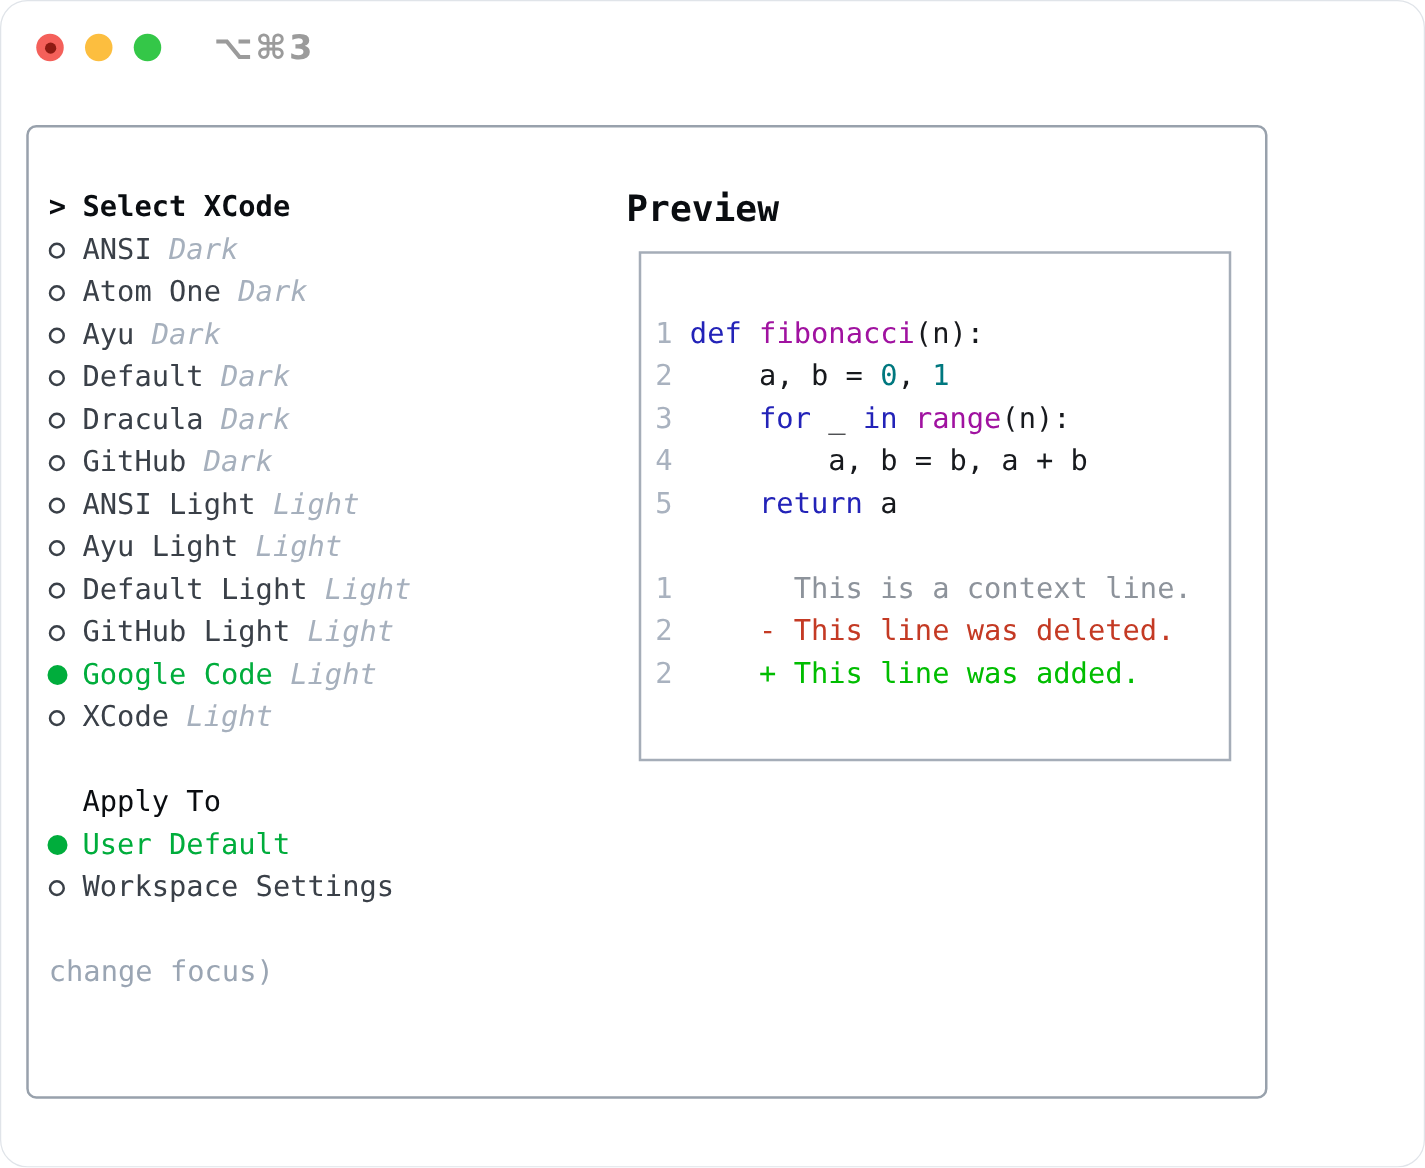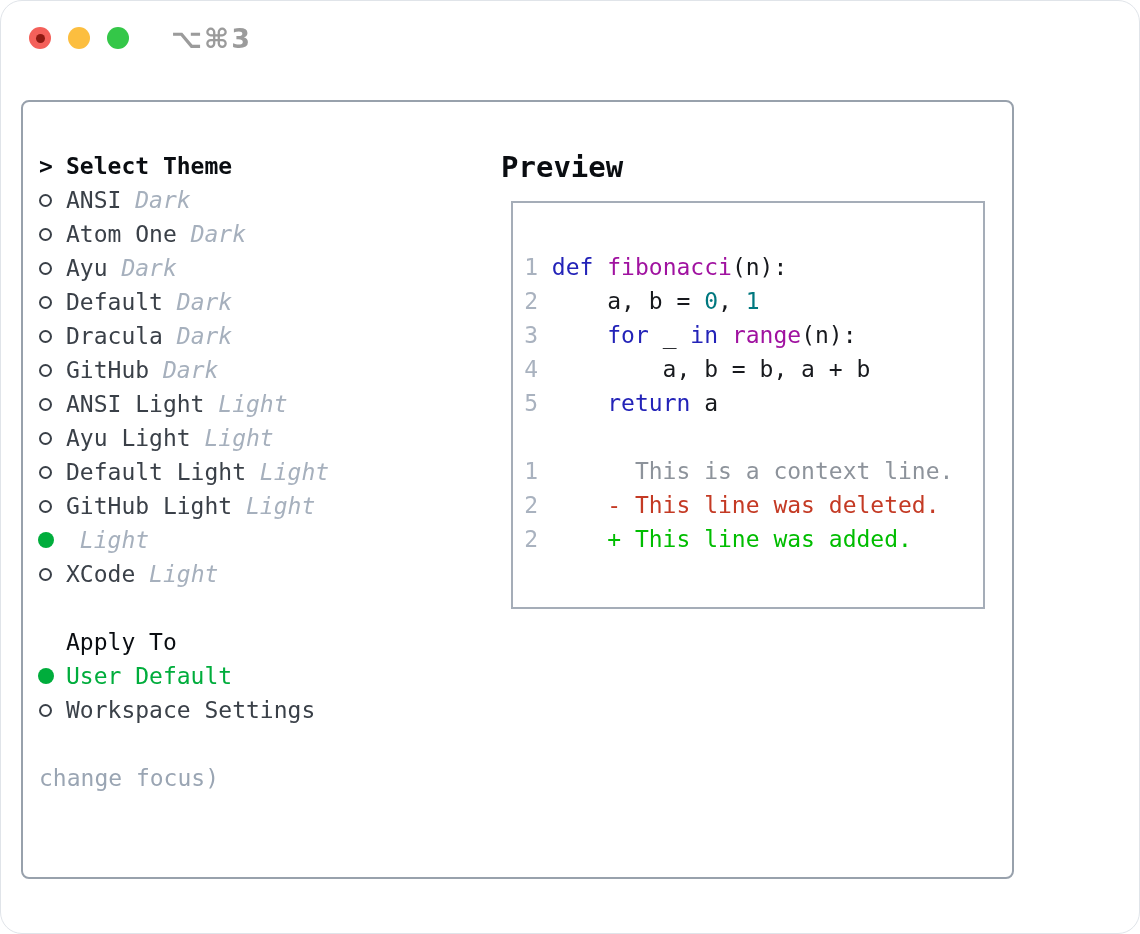--- a/index.html
+++ b/index.html
@@ -84,35 +84,35 @@
     <div class="tl tl-min"></div>
     <div class="tl tl-max"></div>
   </div>
   <div class="win-title">⌥⌘3</div>
 
   <div class="panel">
 
     <div class="sidebar">
       <div class="row">
         <span class="marker hdr-prefix">&gt;</span>
-        <span class="hdr-label">Select Theme</span>
+        <span class="hdr-label">Select XCode</span>
       </div>
 
       <div id="theme-items">
           <div class="row"><span class="marker"><span class="ring"></span></span><span class="item-name">ANSI</span><span class="item-variant"> Dark</span></div>
           <div class="row"><span class="marker"><span class="ring"></span></span><span class="item-name">Atom One</span><span class="item-variant"> Dark</span></div>
           <div class="row"><span class="marker"><span class="ring"></span></span><span class="item-name">Ayu</span><span class="item-variant"> Dark</span></div>
           <div class="row"><span class="marker"><span class="ring"></span></span><span class="item-name">Default</span><span class="item-variant"> Dark</span></div>
           <div class="row"><span class="marker"><span class="ring"></span></span><span class="item-name">Dracula</span><span class="item-variant"> Dark</span></div>
           <div class="row"><span class="marker"><span class="ring"></span></span><span class="item-name">GitHub</span><span class="item-variant"> Dark</span></div>
           <div class="row"><span class="marker"><span class="ring"></span></span><span class="item-name">ANSI Light</span><span class="item-variant"> Light</span></div>
           <div class="row"><span class="marker"><span class="ring"></span></span><span class="item-name">Ayu Light</span><span class="item-variant"> Light</span></div>
           <div class="row"><span class="marker"><span class="ring"></span></span><span class="item-name">Default Light</span><span class="item-variant"> Light</span></div>
           <div class="row"><span class="marker"><span class="ring"></span></span><span class="item-name">GitHub Light</span><span class="item-variant"> Light</span></div>
-          <div class="row selected"><span class="marker"><span class="dot"></span></span><span class="item-variant"> Light</span></div>
+          <div class="row selected"><span class="marker"><span class="dot"></span></span><span class="item-name">Google Code</span><span class="item-variant"> Light</span></div>
           <div class="row"><span class="marker"><span class="ring"></span></span><span class="item-name">XCode</span><span class="item-variant"> Light</span></div>
         </div>
 
       <div class="spacer"></div>
 
       <div class="row">
         <span class="marker"></span>
         <span class="apply-header">Apply To</span>
       </div>
 

